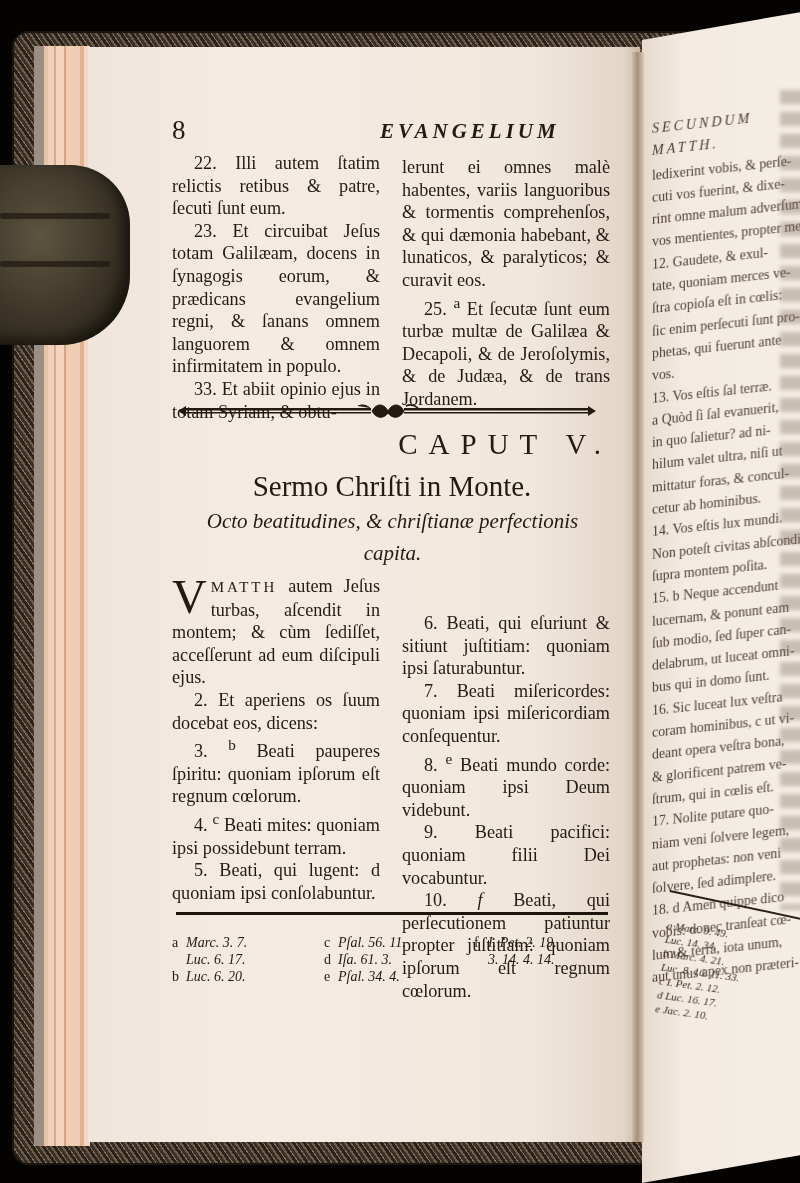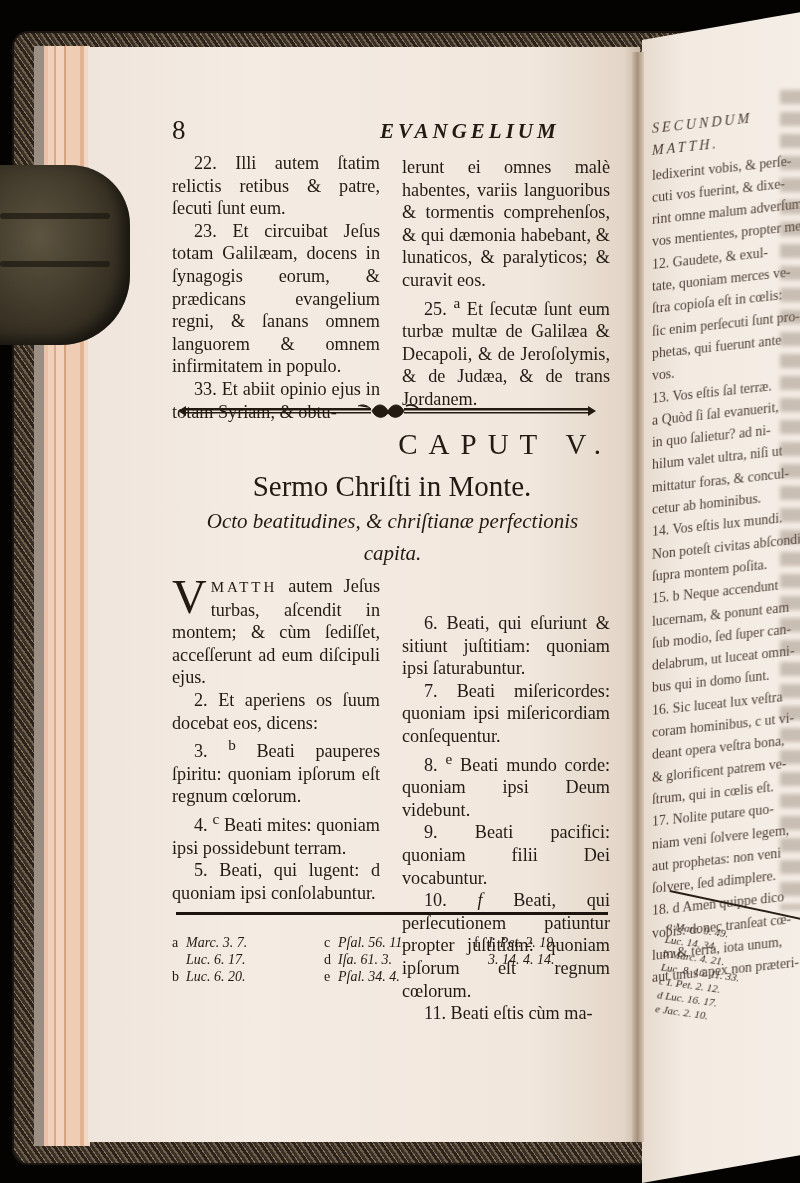--- a/index.html
+++ b/index.html
@@ -130,21 +130,20 @@
   <p class="v"><span>4.</span> <sup>c</sup> <span>Beati mites: quoniam ipsi possidebunt terram.</span></p>
   <p class="v"><span>5.</span> <span>Beati, qui lugent: d quoniam ipsi conſolabuntur.</span></p>
 </div>
 
 <div class="col bottom-right text">
   <p class="v"><span>6.</span> <span>Beati, qui eſuriunt &amp; sitiunt juſtitiam: quoniam ipsi ſaturabuntur.</span></p>
   <p class="v"><span>7.</span> <span>Beati miſericordes: quoniam ipsi miſericordiam conſequentur.</span></p>
   <p class="v"><span>8.</span> <sup>e</sup> <span>Beati mundo corde: quoniam ipsi Deum videbunt.</span></p>
   <p class="v"><span>9.</span> <span>Beati pacifici: quoniam filii Dei vocabuntur.</span></p>
   <p class="v"><span>10.</span> <i>f</i> <span>Beati, qui perſecutionem patiuntur propter juſtitiam: quoniam ipſorum eſt regnum cœlorum.</span></p>
-  <p class="v"><span>11.</span> <span>Beati eſtis cùm ma-</span></p>
 </div>
 
 <div class="rule"></div>
 
 <div class="footnotes text">
   <div class="fn-col" style="left:0">
     <div><span class="fn-mark">a</span><span>Marc. 3. 7.</span></div>
     <div><span class="fn-mark"></span><span>Luc. 6. 17.</span></div>
     <div><span class="fn-mark">b</span><span>Luc. 6. 20.</span></div>
   </div>

